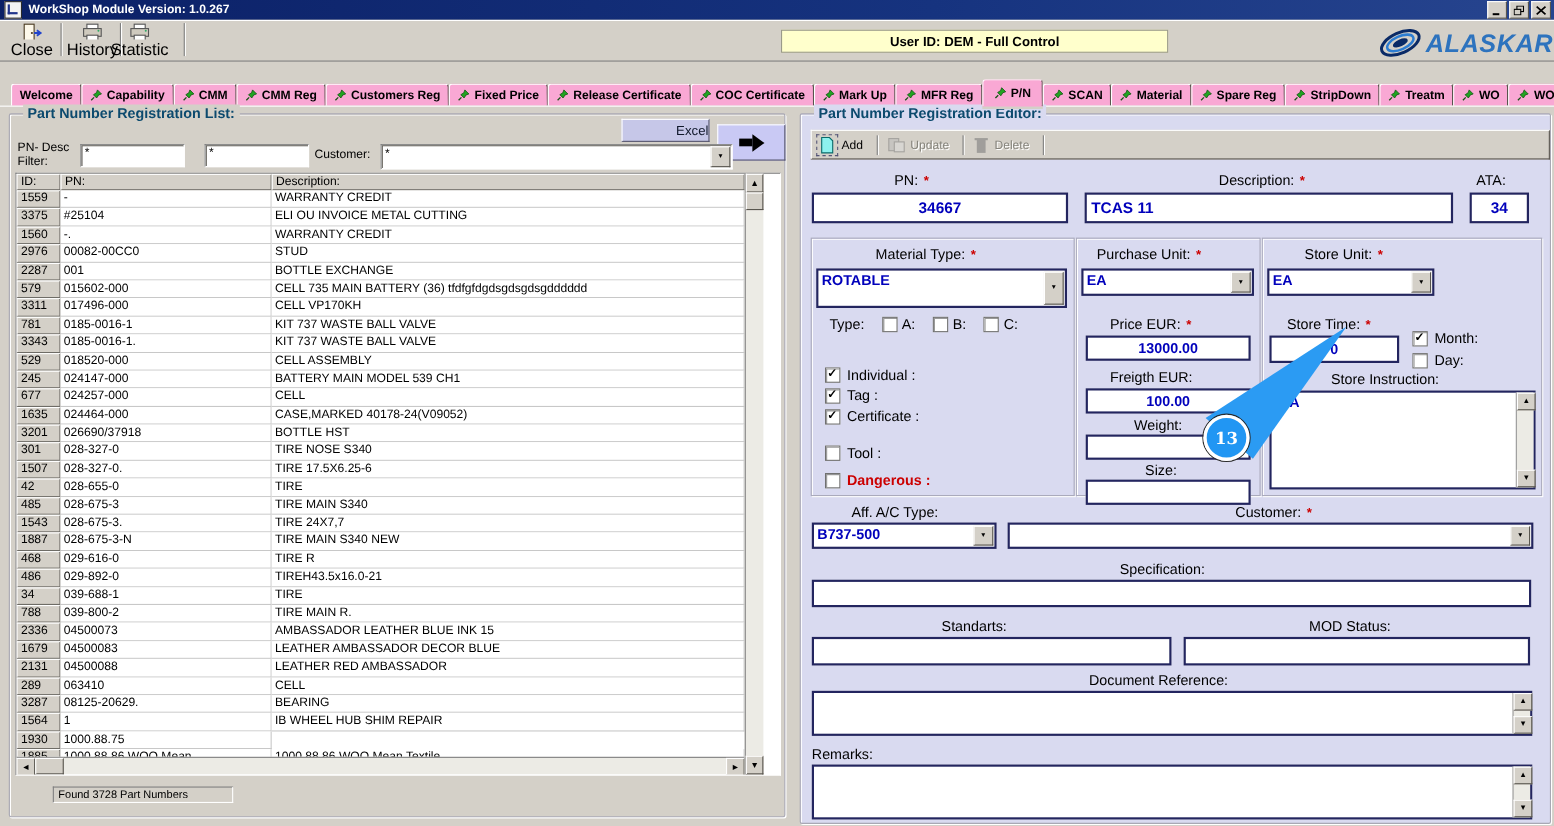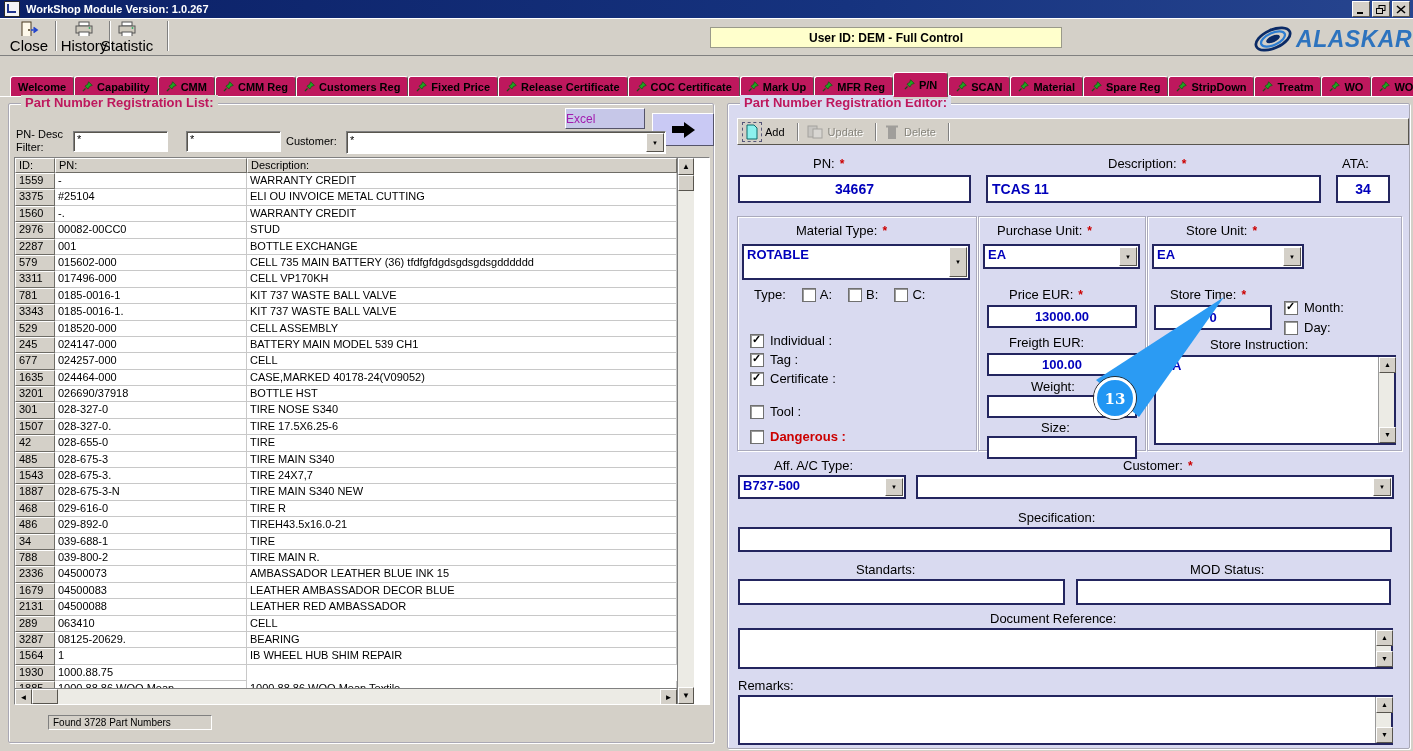--- a/index.html
+++ b/index.html
@@ -27,35 +27,35 @@
   .tsep{position:absolute;top:3px;height:30px;}
   
   .banner{position:absolute;left:710px;top:27px;width:350px;height:19px;background:#ffffcc;
     border:1px solid #9a9a8a;display:flex;align-items:center;justify-content:center;
     font-size:12px;font-weight:bold;}
   .logo{position:absolute;left:1252px;top:21px;width:160px;height:36px;display:flex;align-items:center;}
   .logo-text{font-size:23px;font-weight:bold;font-style:italic;color:#2d73be;letter-spacing:.5px;margin-left:2px;}
   
   .tabbar{position:absolute;left:10px;top:75px;width:1400px;height:22px;display:flex;align-items:flex-end;white-space:nowrap;}
   .tab{display:inline-flex;align-items:center;gap:4px;height:19px;padding:0 7px;
-    background:#be185d;border:1px solid;border-color:#ffffff #58554e transparent #ffffff;
+    background:#f9a8d4;border:1px solid;border-color:#ffffff #58554e transparent #ffffff;
     border-top-left-radius:3px;border-top-right-radius:3px;font-size:11px;font-weight:bold;}
   .tab.selected{height:23px;position:relative;z-index:3;padding:0 10px;
     box-shadow:0 2px 0 #d4d0c8;}
   .content-edge{position:absolute;left:0;top:96px;width:1413px;height:2px;background:#d4d0c8;border-top:1px solid #ffffff;}
   .pin{flex:0 0 auto;}
   
   .group{position:absolute;border:1px solid #a9a8b4;box-shadow:inset 1px 1px 0 #fff,1px 1px 0 #fff;border-radius:2px;}
-  .group-title{position:absolute;top:-9px;left:12px;padding:0 4px;font-size:13px;font-weight:bold;color:#be185d;}
+  .group-title{position:absolute;top:-9px;left:12px;padding:0 4px;font-size:13px;font-weight:bold;color:#0c4a6e;}
   
   #list-panel{left:8px;top:103px;width:704px;height:638px;background:#d4d0c8;}
   #list-panel .group-title{background:#d4d0c8;}
   .excel-btn{position:absolute;left:556px;top:4px;width:78px;height:19px;background:#c6c7e8;
     border:1px solid;border-color:#ffffff #55546a #55546a #ffffff;
-    display:flex;align-items:center;justify-content:flex-start;font-size:12px;color:#a21caf;}
+    display:flex;align-items:center;justify-content:flex-end;font-size:12px;color:#0f172a;}
   .go-btn{position:absolute;left:643px;top:9px;width:60px;height:31px;background:#c9c9f4;
     border:1px solid;border-color:#ffffff #55546a #55546a #ffffff;
     display:flex;align-items:center;justify-content:center;}
   .arrow-glyph{display:flex;align-items:center;}
   .arrow-glyph .bar{width:12px;height:7px;background:#000;}
   .arrow-glyph .head{width:0;height:0;border-top:8px solid transparent;border-bottom:8px solid transparent;border-left:11px solid #000;}
   .filter-label{position:absolute;left:7px;top:24px;font-size:11px;line-height:13px;}
   .finput{position:absolute;top:27px;height:17px;background:#fff;font-size:11px;padding:1px 3px;
     border:1px solid;border-color:#808080 #fff #fff #808080;box-shadow:inset 1px 1px 0 #58554e;}
   .cust-label{position:absolute;left:277px;top:31px;font-size:11px;}

